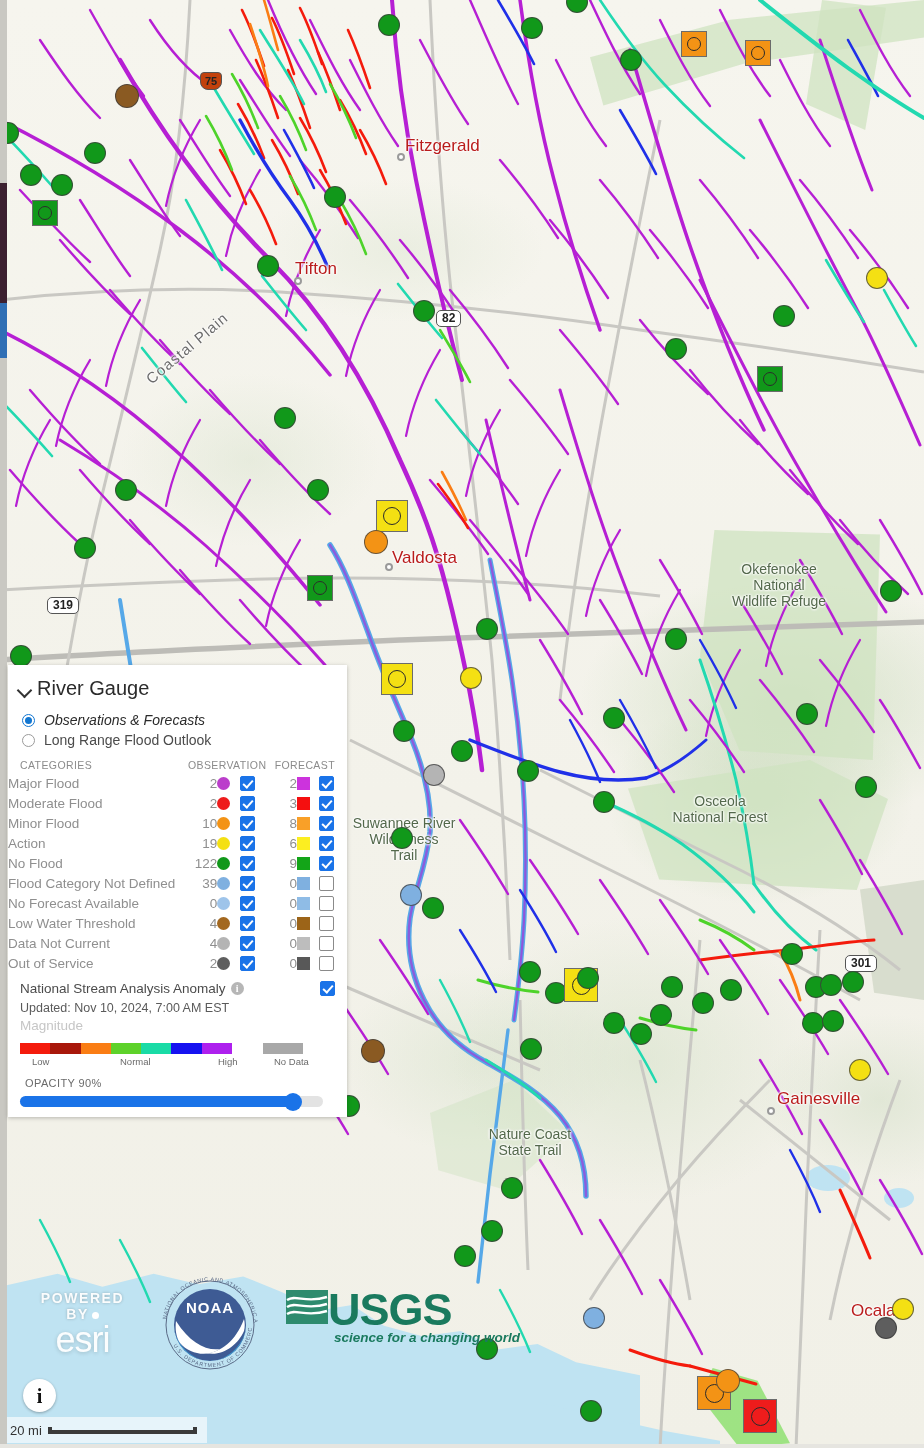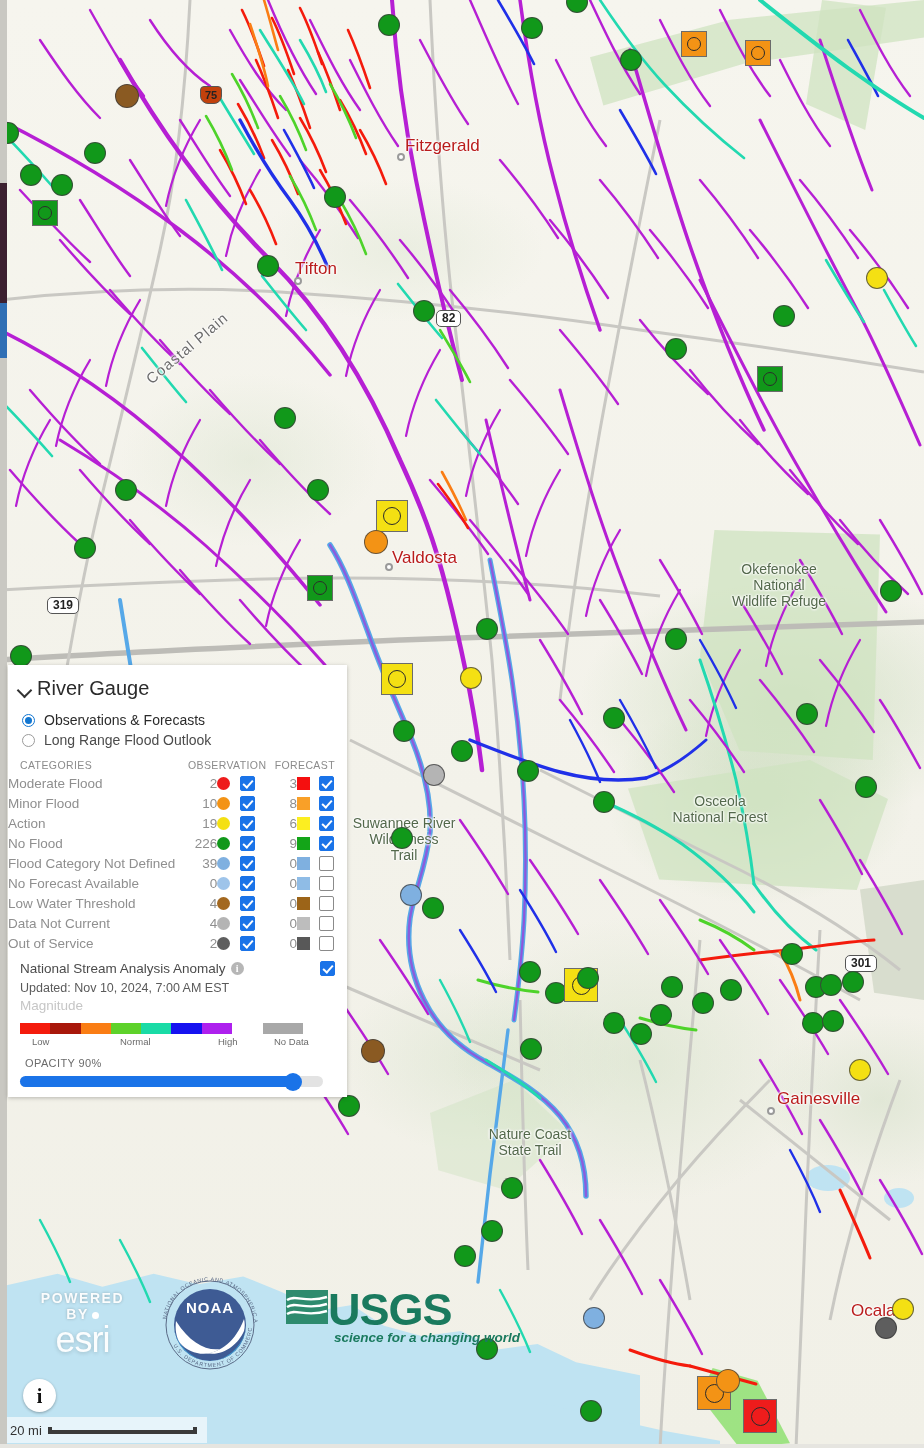--- a/index.html
+++ b/index.html
@@ -46,21 +46,21 @@
   .lbl.city { font-size:17px; color:#b91c1c; }
   .lbl.park { font-size:14px; color:#53684b; text-align:center; line-height:16px; font-weight:400; }
   .lbl.region { font-size:15px; color:#6b6b6b; letter-spacing:1px; }
   .citydot { position:absolute; width:8px; height:8px; border:2px solid #9a9a9a; border-radius:50%;
              background:#fff; }
 
   
   .shield { position:absolute; background:#fff; border:1.6px solid #555; border-radius:5px;
             font-size:12px; font-weight:700; color:#222; text-align:center;
             padding:1px 5px; line-height:13px; }
-  .shield.interstate { background:#c2410c; border-radius:4px 4px 8px 8px; padding:2px 4px 1px;margin-top:14px; }
+  .shield.interstate { background:#c2410c; border-radius:4px 4px 8px 8px; padding:2px 4px 1px; }
   .shield.interstate span { display:block; font-size:11px; }
 
   
   .gauge { position:absolute; border-radius:50%; border:1.2px solid rgba(60,60,60,.75);
            transform:translate(-50%,-50%); }
   .gsq { position:absolute; transform:translate(-50%,-50%);
          border:1.6px solid #6b6b6b; display:flex; align-items:center; justify-content:center; }
   .gsq .ring { border-radius:50%; border:1.6px solid #2b2b2b; }
 
   
@@ -71,21 +71,21 @@
   .lg-head .chev { width:13px; height:13px; position:relative; flex:none; }
   .lg-head .chev:before { content:""; position:absolute; left:1px; top:3px; width:9px; height:9px;
       border-left:2px solid #333; border-bottom:2px solid #333; transform:rotate(-45deg); }
   .lg-title { font-size:20px; color:#2b2b2b; }
   .radio-row { display:flex; align-items:center; gap:9px; padding:2px 12px 2px 14px; }
   .radio { width:13px; height:13px; border-radius:50%; border:1.6px solid #9b9b9b; flex:none;
            position:relative; background:#fff; }
   .radio.on { border-color:#1276d1; }
   .radio.on:after { content:""; position:absolute; inset:2px; border-radius:50%; background:#1276d1; }
   .radio-row span { font-size:14px; color:#4b4b4b; }
-  .radio-row.sel span { color:#2b2b2b; }
+  .radio-row.sel span { color:#2b2b2b;font-style:italic; }
 
   table.cats { width:100%; border-collapse:collapse; margin-top:9px; }
   table.cats th { font-size:10.5px; color:#8b8b8b; font-weight:400; letter-spacing:.4px;
                   text-align:right; padding:0 0 2px 0; }
   table.cats th.c0 { text-align:left; padding-left:12px; }
   table.cats td { font-size:13.5px; color:#8f8f8f; padding:1.5px 0; vertical-align:middle; }
   td.cname { padding-left:12px; width:175px; line-height:17px; }
   td.num { text-align:right; width:30px; padding-right:4px; color:#8f8f8f; }
   td.sw { width:22px; }
   td.ck { width:26px; padding-left:3px; }
@@ -618,20 +618,29 @@
     <table class="cats">
       <thead>
         <tr>
           <th class="c0">CATEGORIES</th>
           <th colspan="3">OBSERVATION</th>
           <th colspan="3" style="padding-right:12px;">FORECAST</th>
         </tr>
       </thead>
       <tbody id="catbody">
           <tr>
+            <td class="cname">Major Flood</td>
+            <td class="num">2</td>
+            <td class="sw"><span class="dot" style="background: rgb(187, 62, 203);"></span></td>
+            <td class="ck"><span class="cbox on"></span></td>
+            <td class="num">2</td>
+            <td class="sw"><span class="sq" style="background: rgb(204, 51, 221);"></span></td>
+            <td class="ck" style="padding-right:12px;"><span class="cbox on"></span></td>
+          </tr>
+          <tr>
             <td class="cname">Moderate Flood</td>
             <td class="num">2</td>
             <td class="sw"><span class="dot" style="background: rgb(238, 28, 28);"></span></td>
             <td class="ck"><span class="cbox on"></span></td>
             <td class="num">3</td>
             <td class="sw"><span class="sq" style="background: rgb(245, 15, 15);"></span></td>
             <td class="ck" style="padding-right:12px;"><span class="cbox on"></span></td>
           </tr>
           <tr>
             <td class="cname">Minor Flood</td>
@@ -646,21 +655,21 @@
             <td class="cname">Action</td>
             <td class="num">19</td>
             <td class="sw"><span class="dot" style="background: rgb(244, 224, 19);"></span></td>
             <td class="ck"><span class="cbox on"></span></td>
             <td class="num">6</td>
             <td class="sw"><span class="sq" style="background: rgb(252, 238, 33);"></span></td>
             <td class="ck" style="padding-right:12px;"><span class="cbox on"></span></td>
           </tr>
           <tr>
             <td class="cname">No Flood</td>
-            <td class="num">226</td>
+            <td class="num">122</td>
             <td class="sw"><span class="dot" style="background: rgb(17, 152, 26);"></span></td>
             <td class="ck"><span class="cbox on"></span></td>
             <td class="num">9</td>
             <td class="sw"><span class="sq" style="background: rgb(19, 165, 24);"></span></td>
             <td class="ck" style="padding-right:12px;"><span class="cbox on"></span></td>
           </tr>
           <tr>
             <td class="cname">Flood Category Not Defined</td>
             <td class="num">39</td>
             <td class="sw"><span class="dot" style="background: rgb(127, 176, 224);"></span></td>

